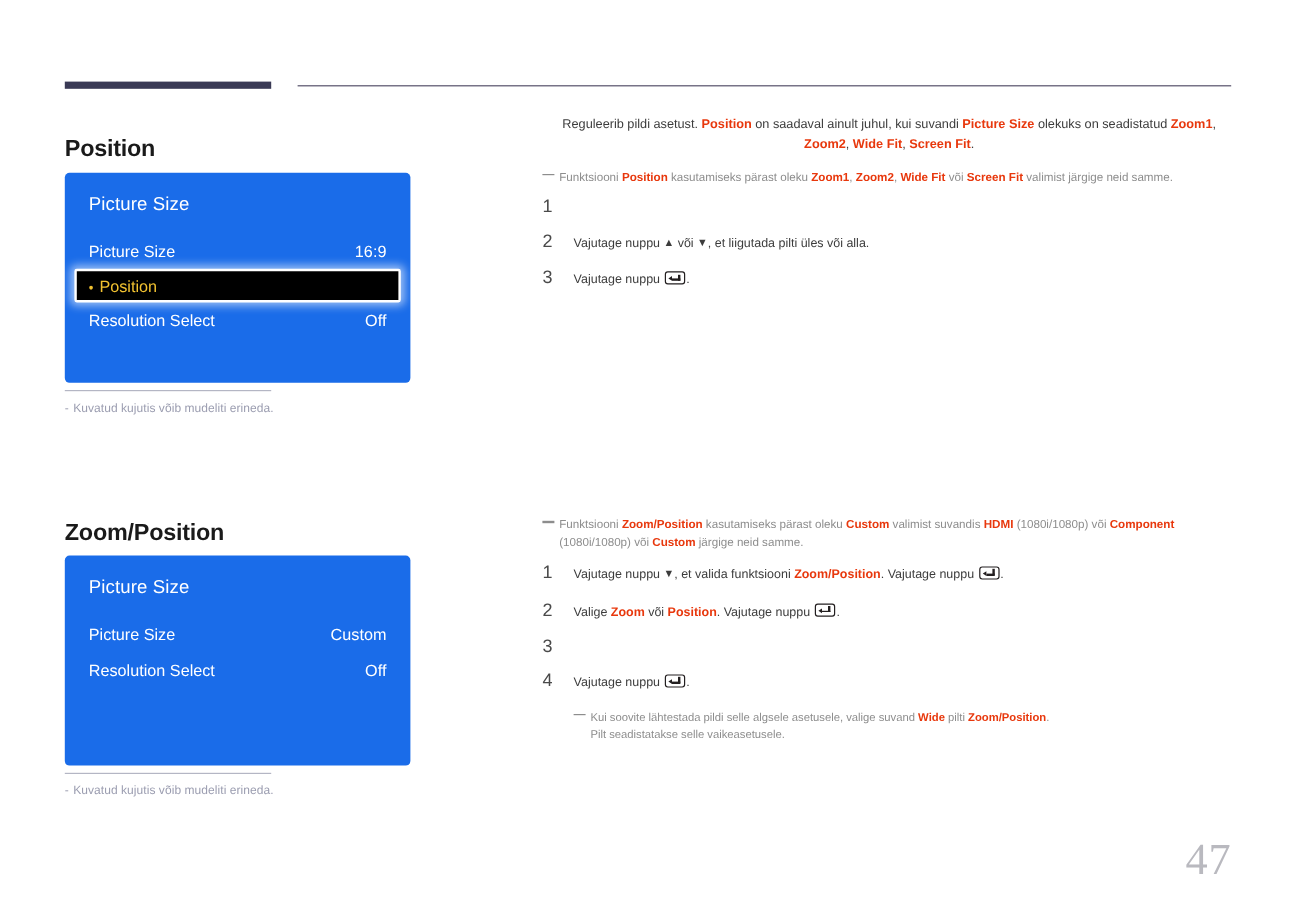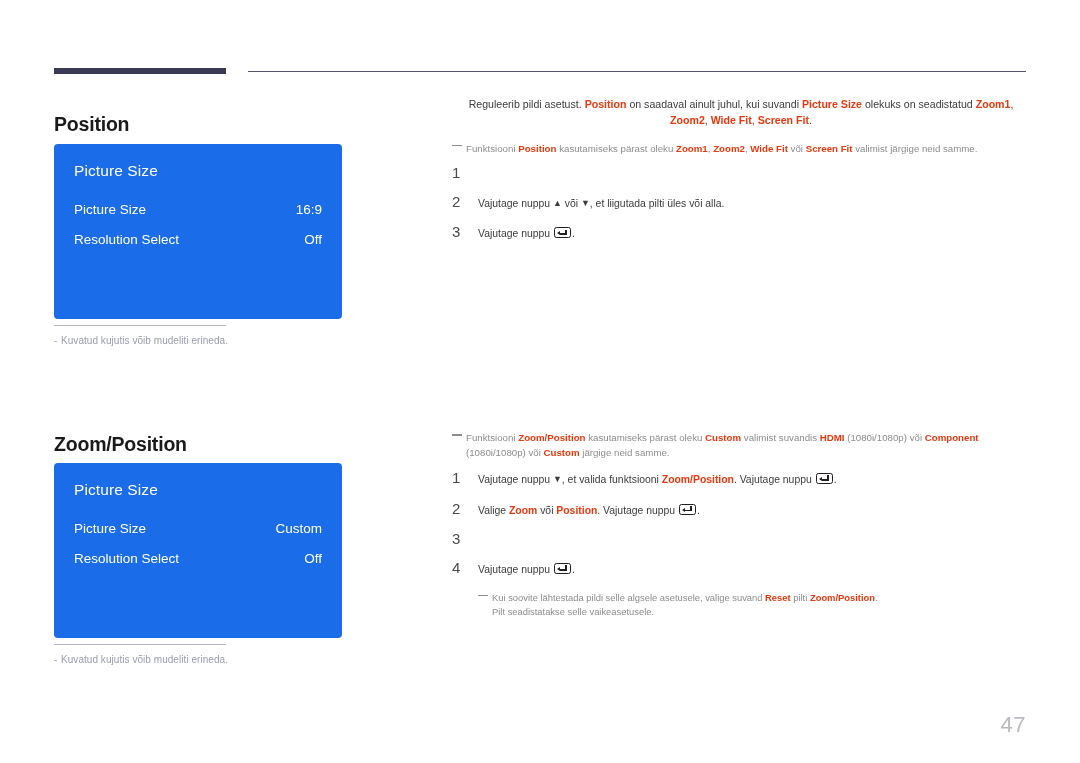--- a/index.html
+++ b/index.html
@@ -32,24 +32,24 @@
     width: 778px;
     height: 1px;
     background: #56526a;
   }
 
   
   .page-number {
     position: absolute;
     right: 54px;
     bottom: 25px;
-    font-size: 22px;
+    font-size: 37px;
     color: #b9b9bf;
     letter-spacing: 0.5px;
-    font-family: Liberation Sans, sans-serif;
+    font-family: Liberation Serif, serif;
   }
 
   
   .section-heading {
     position: absolute;
     left: 54px;
     font-size: 19.5px;
     font-weight: bold;
     color: #1a1a1a;
     letter-spacing: -0.2px;
@@ -252,20 +252,24 @@
 
 <div class="osd-panel" id="osd-panel-1">
   <div class="osd-title">Picture Size</div>
   <div class="osd-rows">
 
     <div class="osd-row">
       <span class="label">Picture Size</span>
       <span class="value">16:9</span>
     </div>
 
+    <div class="osd-row highlight">
+      <span class="label"><span class="osd-bullet">•</span><span>Position</span></span>
+      <span class="value"></span>
+    </div>
 
     <div class="osd-row">
       <span class="label">Resolution Select</span>
       <span class="value">Off</span>
     </div>
 
   </div>
 </div>
 
 <div class="fig-caption" id="fig-caption-1">
@@ -344,18 +348,18 @@
     </div>
 
     <div class="step">
       <div class="step-num">4</div>
       <div class="step-text"><span>Vajutage nuppu </span><span class="enter-key"><span class="ek-stem"></span><span class="ek-bar"></span><span class="ek-head"></span></span><span>.</span></div>
     </div>
 
   </div>
 
   <div style="margin-left:26px; margin-top:4px;">
-    <p class="note sub"><span class="note-dash"></span><span>Kui soovite lähtestada pildi selle algsele asetusele, valige suvand </span><strong class="hl">Reset</strong><span> pilti </span><strong class="hl">Zoom/Position</strong><span>.</span><br><span>Pilt seadistatakse selle vaikeasetusele.</span></p>
+    <p class="note sub"><span class="note-dash"></span><span>Kui soovite lähtestada pildi selle algsele asetusele, valige suvand </span><strong class="hl">Wide</strong><span> pilti </span><strong class="hl">Zoom/Position</strong><span>.</span><br><span>Pilt seadistatakse selle vaikeasetusele.</span></p>
   </div>
 
 </div>
 
 <div class="page-number">47</div>
 
 </body></html>

